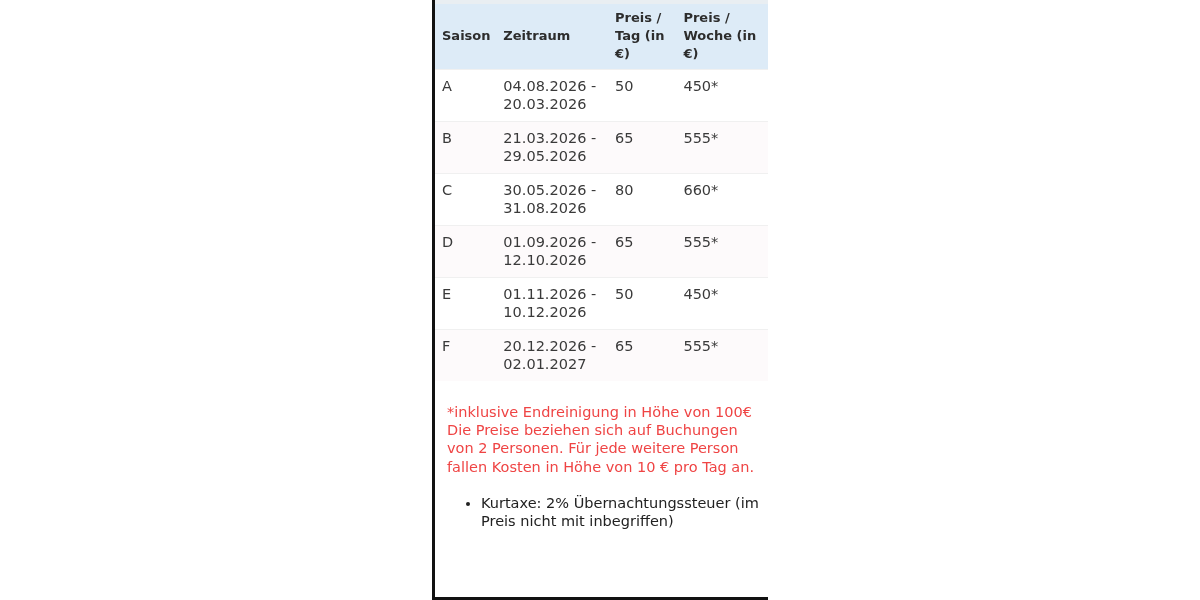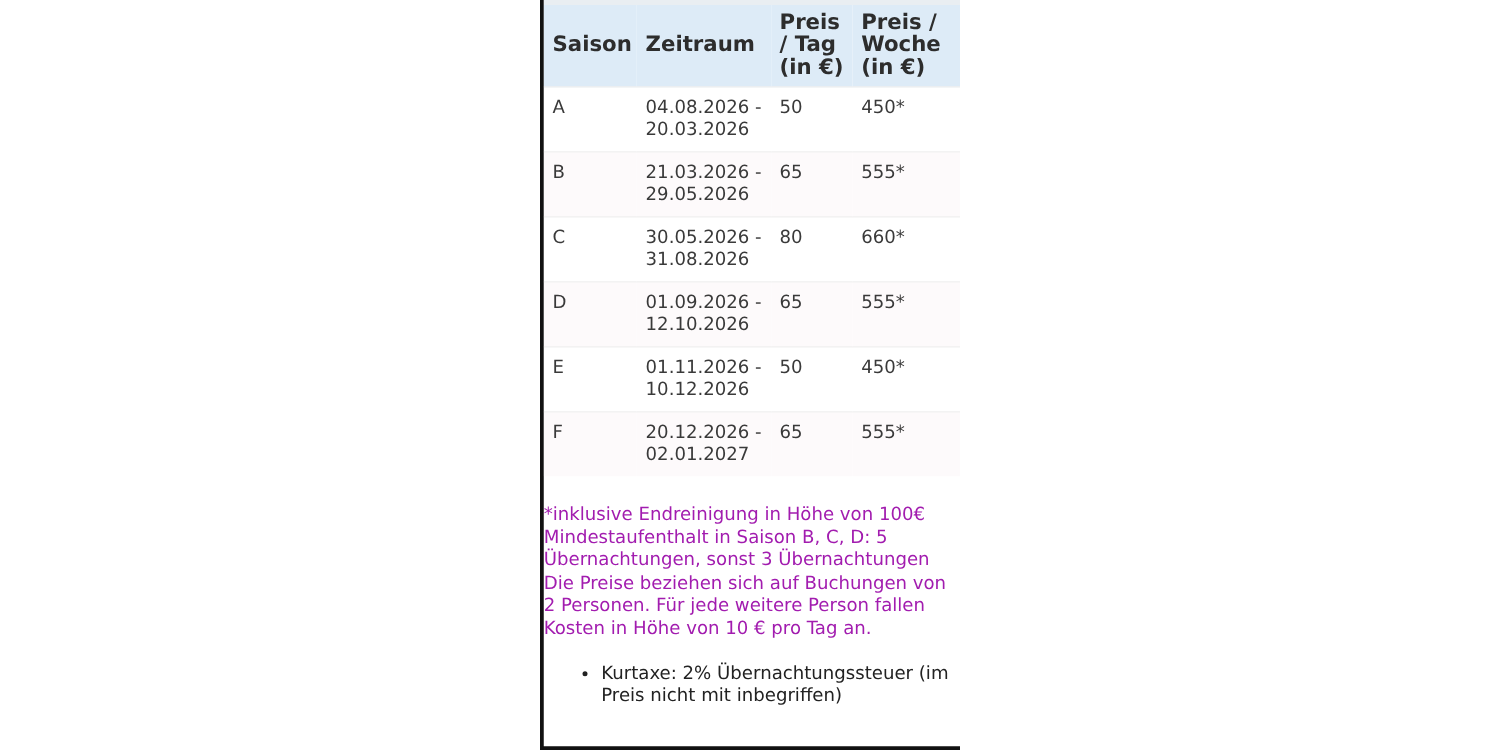--- a/index.html
+++ b/index.html
@@ -10,28 +10,28 @@
     .phone {
       position: absolute; left: 432px; top: 0; width: 336px; height: 600px;
       background: #ffffff; border-left: 3px solid #111; border-bottom: 3px solid #111;
       box-sizing: border-box; overflow: hidden;
     }
     .topstrip { height: 4px; background: #e9eef2; }
     table { border-collapse: collapse; width: 333px; font-size: 14.5px; color: #3a3a3a; }
     thead tr { background: #ddebf7; }
     th {
       text-align: left; font-weight: bold; color: #2d2d2d; vertical-align: middle;
-      padding: 5px 4px 6px 7px; line-height: 18px; font-size: 17px;
+      padding: 5px 4px 6px 7px; line-height: 18px; font-size: 13px;
     }
     td { vertical-align: top; padding: 7px 4px 8px 7px; line-height: 18px; }
     tbody tr { border-top: 1px solid #f0f0f0; height: 51px; box-sizing: border-box; }
     tbody tr:nth-child(odd) { background: #ffffff; }
     tbody tr:nth-child(even) { background: #fdfafb; }
     .c1 { width: 50px; } .c2 { width: 100px; } .c3 { width: 57px; } .c4 { width: 80px; }
-    .notes { padding: 22px 8px 0 0; font-size: 14.5px; line-height: 18.2px; color: #a21caf; }
+    .notes { padding: 22px 8px 0 12px; font-size: 14.5px; line-height: 18.2px; color: #ef4444; }
     .notes p { margin: 0; }
     ul { margin: 18px 0 0 0; padding-left: 46px; font-size: 14.5px; line-height: 18.2px; color: #222; }
     li { list-style: disc; }
   </style>
 </head>
 <body>
 
 <div class="phone">
   <div class="topstrip"></div>
   <table>
@@ -78,19 +78,18 @@
         <td>F</td>
         <td><span>20.12.2026 -</span><br><span>02.01.2027</span></td>
         <td>65</td>
         <td>555*</td>
       </tr>
     </tbody>
   </table>
 
   <div class="notes">
     <p>*inklusive Endreinigung in Höhe von 100€</p>
-    <p>Mindestaufenthalt in Saison B, C, D: 5 Übernachtungen, sonst 3 Übernachtungen</p>
     <p>Die Preise beziehen sich auf Buchungen von 2 Personen. Für jede weitere Person fallen Kosten in Höhe von 10 € pro Tag an.</p>
   </div>
   <ul>
     <li>Kurtaxe: 2% Übernachtungssteuer (im Preis nicht mit inbegriffen)</li>
   </ul>
 </div>
 
 </body></html>

